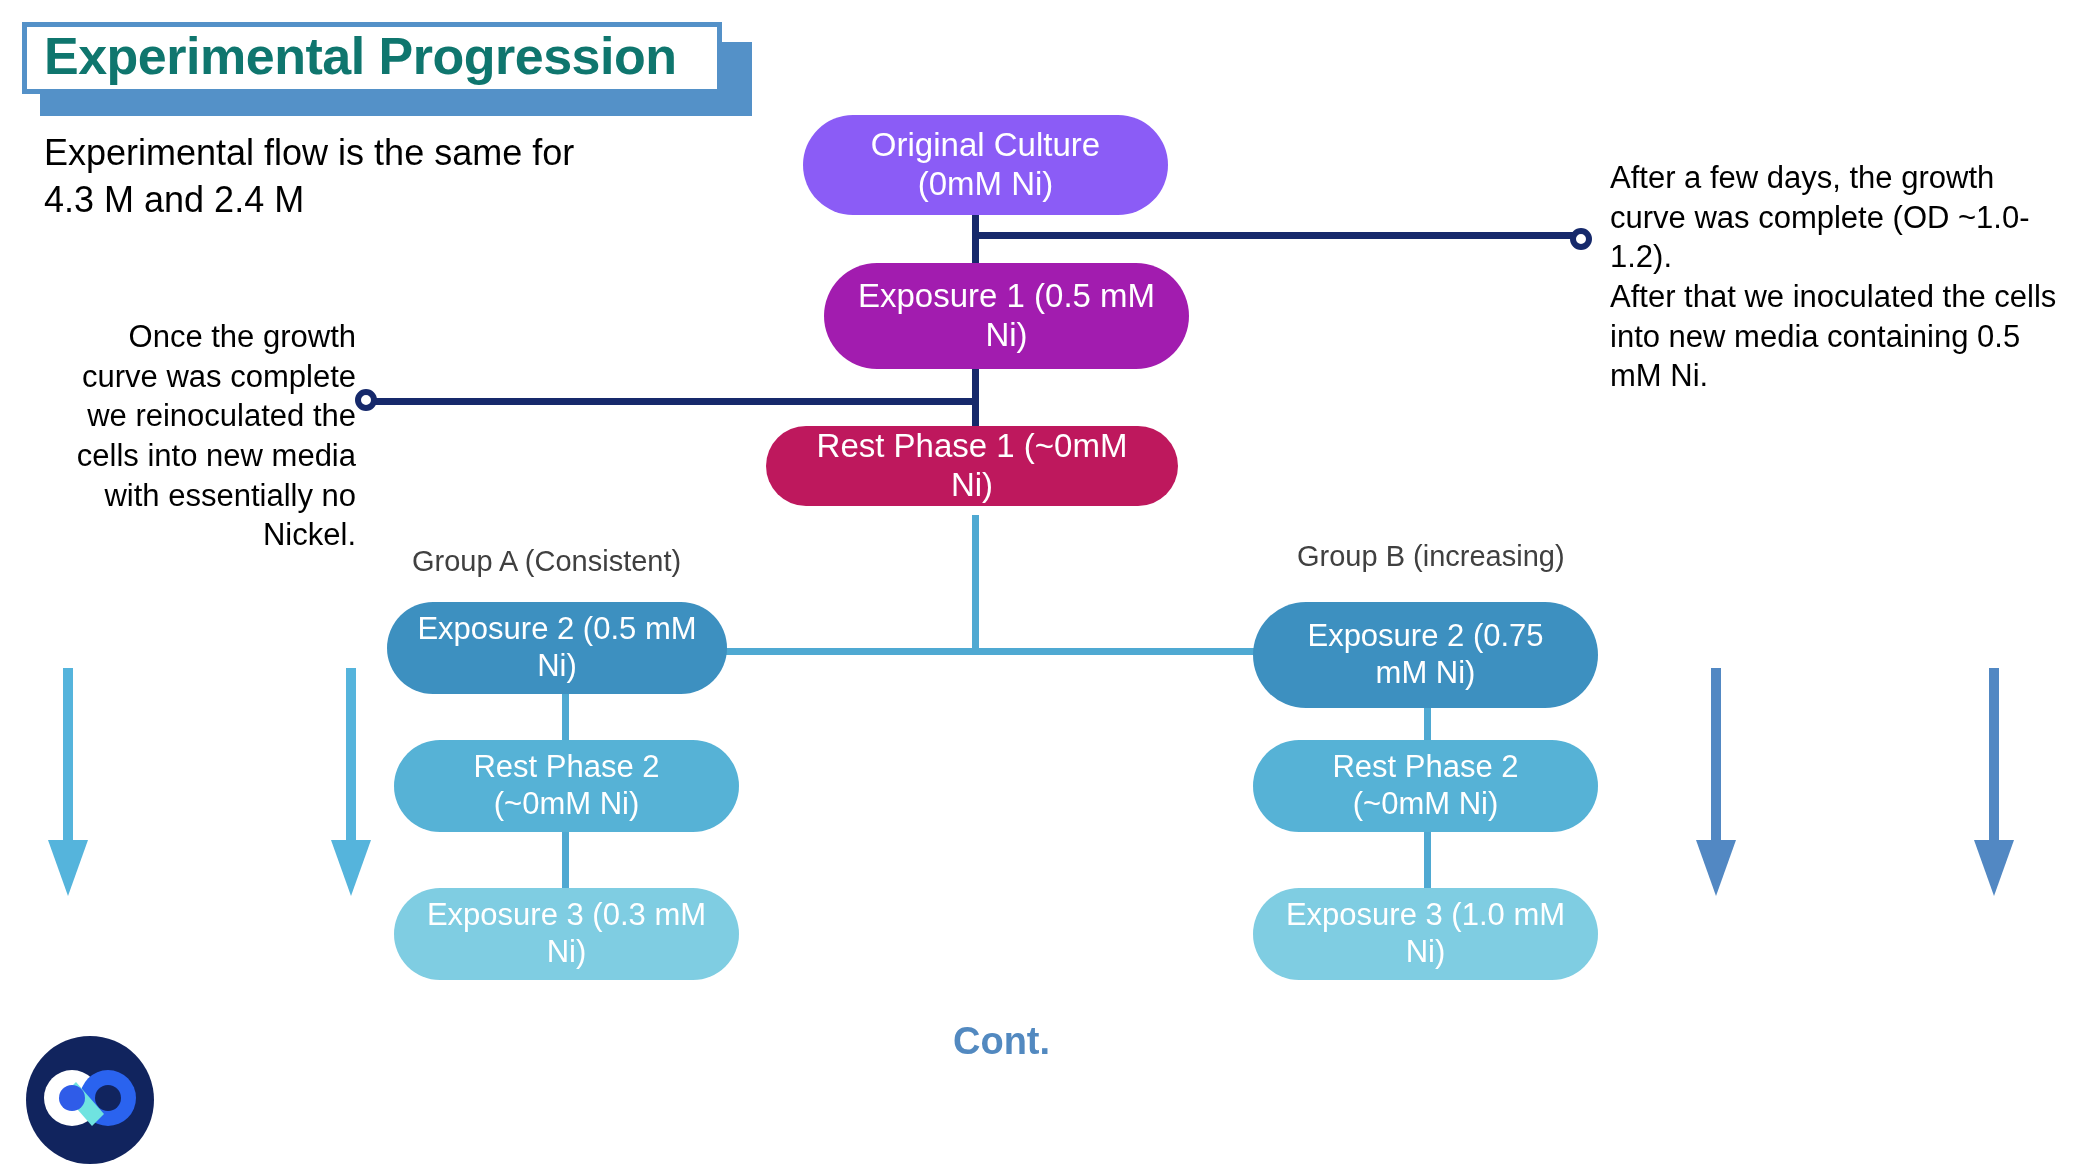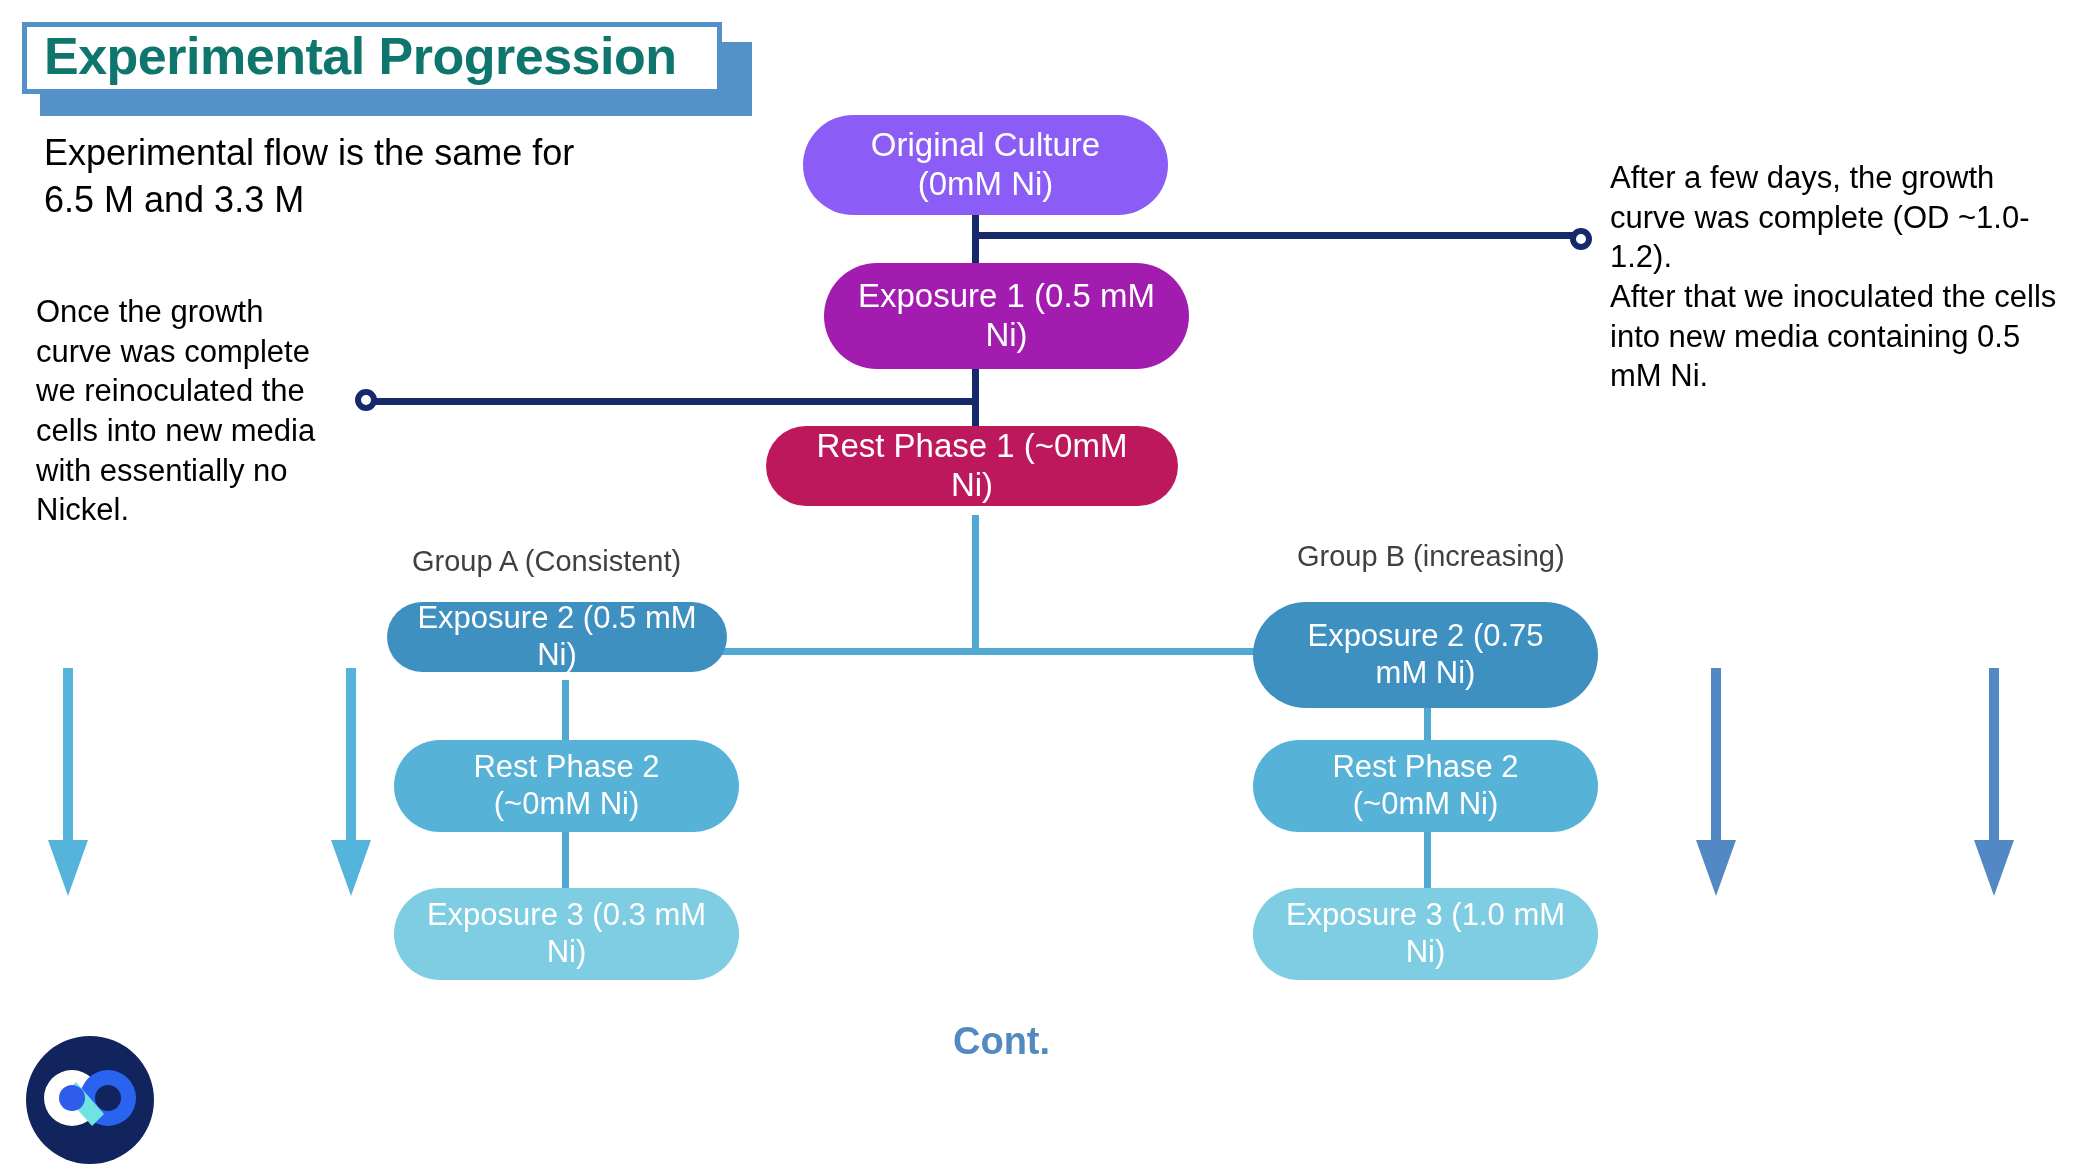--- a/index.html
+++ b/index.html
@@ -59,22 +59,23 @@
   }
   .note-intro {
     left: 44px;
     top: 130px;
     width: 640px;
     font-size: 36px;
     line-height: 1.3;
   }
   .note-left {
     left: 36px;
-    top: 292px;
+    top: 317px;
     width: 320px;
+    text-align: right;
   }
   .note-right {
     left: 1610px;
     top: 158px;
     width: 470px;
   }
 
   
   .group-label {
     position: absolute;
@@ -146,21 +147,21 @@
 </head>
 <body>
 
 <div id="slide">
 
   <div class="title-shadow"></div>
   <div class="title-box"></div>
   <div class="title-text">Experimental Progression</div>
 
   <div class="note note-intro" style="white-space: pre-line;">Experimental flow is the same for
-6.5 M and 3.3 M</div>
+4.3 M and 2.4 M</div>
 
   <div class="note note-left" style="white-space: pre-line;">Once the growth
 curve was complete
 we reinoculated the
 cells into new media
 with essentially no
 Nickel.</div>
 
   <div class="note note-right" style="white-space: pre-line;">After a few days, the growth
 curve was complete (OD ~1.0-1.2).
@@ -193,21 +194,21 @@
 
   <div class="node node-lg" style="left: 824px; top: 263px; width: 365px; height: 106px; background: #a21caf; white-space: pre-line;">Exposure 1 (0.5 mM
 Ni)</div>
 
   <div class="node node-lg" style="left: 766px; top: 426px; width: 412px; height: 80px; background: #be185d; white-space: pre-line;">Rest Phase 1 (~0mM
 Ni)</div>
 
   <div class="group-label group-label-a">Group A (Consistent)</div>
   <div class="group-label group-label-b">Group B (increasing)</div>
 
-  <div class="node" style="left: 387px; top: 602px; width: 340px; height: 70px; background: rgb(61, 144, 192); white-space: pre-line;">Exposure 2 (0.5 mM
+  <div class="node" style="left: 387px; top: 602px; width: 340px; height: 92px; background: rgb(61, 144, 192); white-space: pre-line;">Exposure 2 (0.5 mM
 Ni)</div>
 
   <div class="node" style="left: 394px; top: 740px; width: 345px; height: 92px; background: rgb(86, 178, 214); white-space: pre-line;">Rest Phase 2
 (~0mM Ni)</div>
 
   <div class="node" style="left: 394px; top: 888px; width: 345px; height: 92px; background: rgb(127, 205, 226); white-space: pre-line;">Exposure 3 (0.3 mM
 Ni)</div>
 
   <div class="node" style="left: 1253px; top: 602px; width: 345px; height: 106px; background: rgb(61, 144, 192); white-space: pre-line;">Exposure 2 (0.75
 mM Ni)</div>

